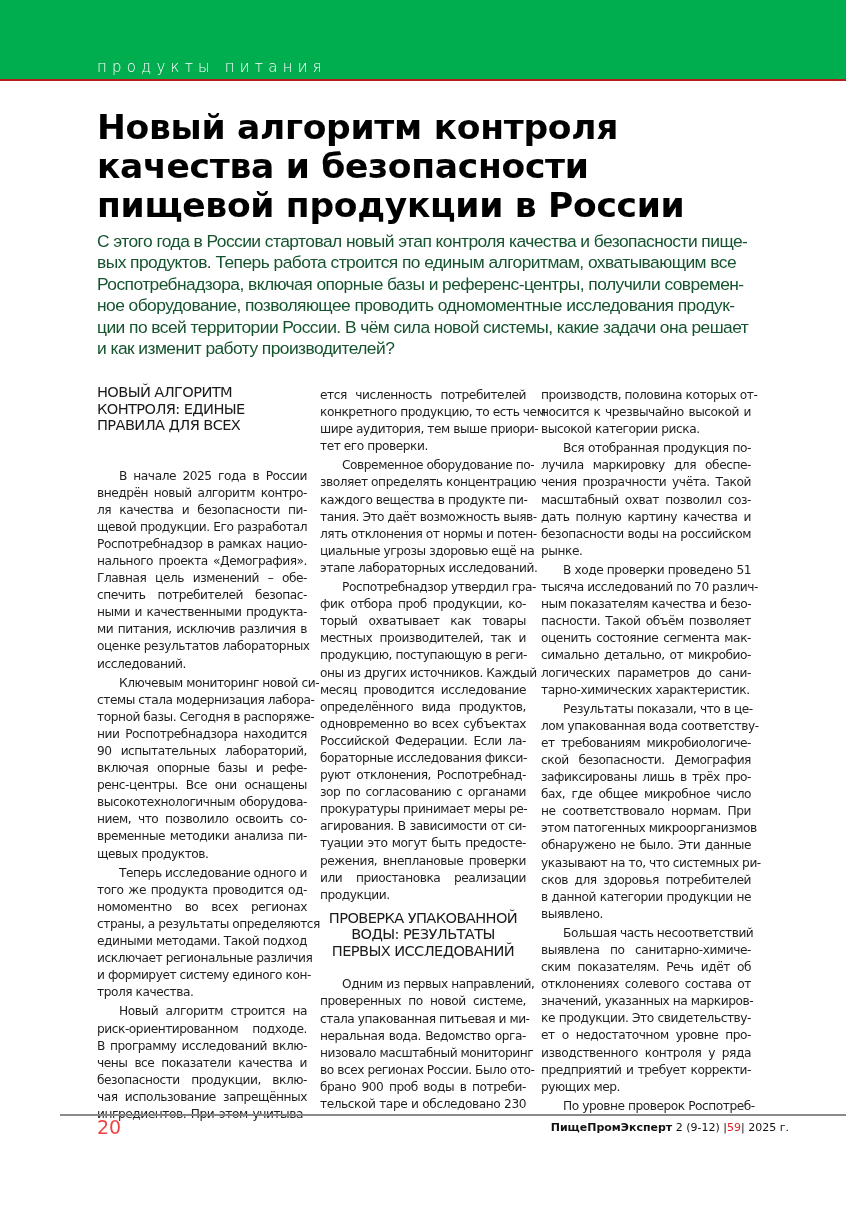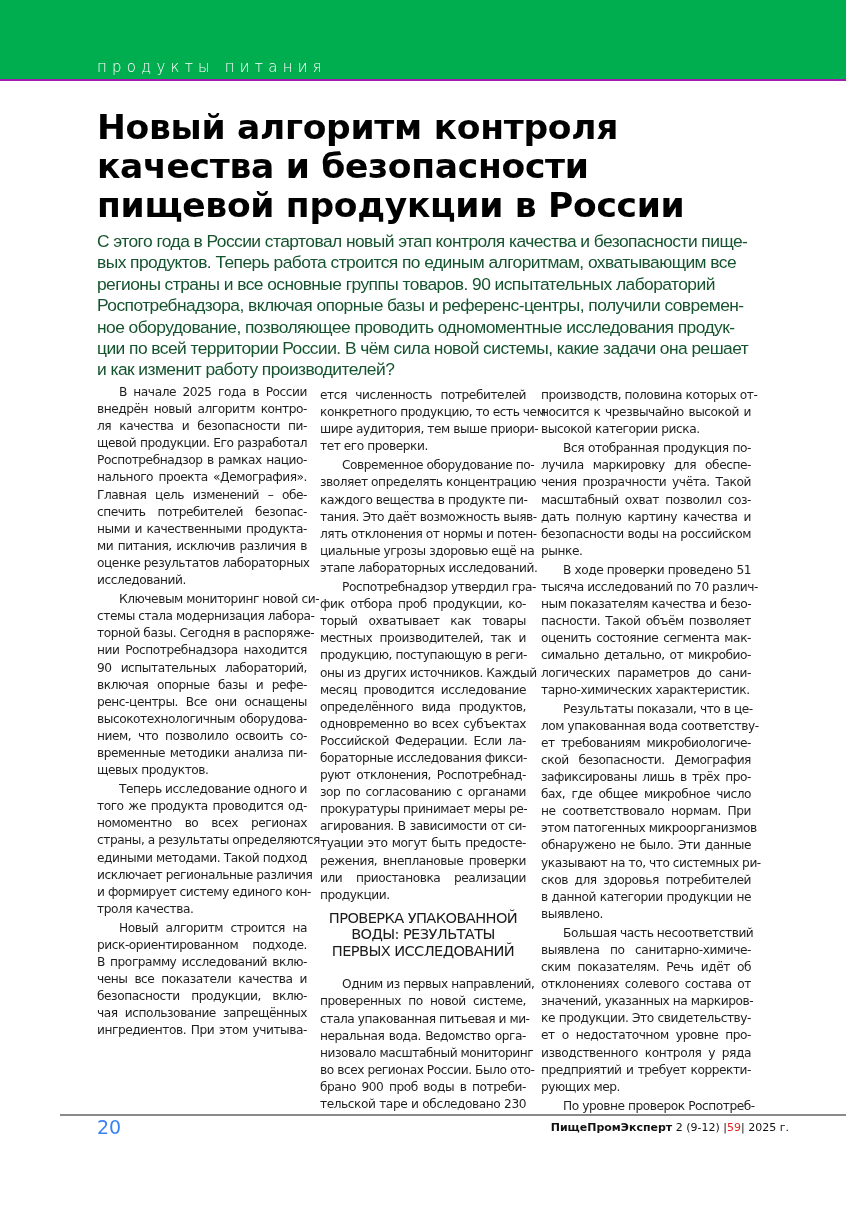--- a/index.html
+++ b/index.html
@@ -1,63 +1,67 @@
 <!DOCTYPE html>
 <html><head>
 <meta charset="utf-8">
 <style>
   html, body { margin: 0; padding: 0; background: #ffffff; }
   body { width: 846px; height: 1209px; position: relative; overflow: hidden; font-family: "DejaVu Sans", sans-serif; color: #1a1a1a; }
-  .header-band { position: absolute; left: 0; top: 0; width: 846px; height: 79px; background: #00ae4f; border-bottom: 2px solid #a21caf; }
+  .header-band { position: absolute; left: 0; top: 0; width: 846px; height: 79px; background: #00ae4f; border-bottom: 2px solid #b91c1c; }
   .section-label { position: absolute; left: 97px; top: 58px; color: #ffffff; font-family: "DejaVu Sans", sans-serif; font-size: 15px; letter-spacing: 5.2px; font-weight: 300; }
   .title { position: absolute; left: 97px; top: 108px; width: 680px; margin: 0; font-family: "DejaVu Sans", sans-serif; font-weight: bold; font-size: 34.5px; line-height: 39px; letter-spacing: -0.3px; color: #000000; }
   .title span { display: block; white-space: nowrap; }
   .lead { position: absolute; left: 97px; top: 231px; width: 650px; font-family: "Liberation Sans", sans-serif; font-size: 17.4px; line-height: 21.4px; letter-spacing: -0.55px; color: #14532d; }
   .lead span { display: block; white-space: nowrap; }
   .col { position: absolute; top: 384px; font-family: "DejaVu Sans", sans-serif; font-size: 12.2px; line-height: 17.1px; color: #1e1e1e; letter-spacing: -0.45px; }
   .col1 { left: 97px; width: 210px; }
   .col2 { left: 320px; width: 206px; top: 387px; }
   .col3 { left: 541px; width: 210px; top: 387px; }
   .line { display: block; white-space: nowrap; text-align-last: justify; text-align: justify; }
   .line.last { text-align-last: left; }
   .indent { padding-left: 22px; }
   .subhead { font-family: "DejaVu Sans", sans-serif; font-size: 14.6px; line-height: 16.5px; letter-spacing: -0.6px; font-weight: normal; margin: 0 0 34px 0; color: #1a1a1a; }
   .subhead span { display: block; white-space: nowrap; }
   .subhead2 { margin: 6px 0 17px 0; text-align: center; }
   .para-gap { height: 2px; }
   .footer-rule { position: absolute; left: 60px; top: 1114px; width: 786px; height: 2px; background: #8a8a8a; }
-  .page-number { position: absolute; left: 97px; top: 1116px; font-family: "DejaVu Sans", sans-serif; font-size: 19px; color: #3b82f6; }
+  .page-number { position: absolute; left: 97px; top: 1116px; font-family: "DejaVu Sans", sans-serif; font-size: 19px; color: #ef4444; }
   .footer-info { position: absolute; right: 57px; top: 1121px; font-family: "DejaVu Sans", sans-serif; font-size: 11px; color: #111; white-space: nowrap; }
   .footer-info .brand { font-weight: bold; }
   .footer-info .issue-total { color: #e01e1e; }
 </style>
 </head>
 <body>
 
 <div class="header-band">
   <div class="section-label">продукты питания</div>
 </div>
 
 <h1 class="title">
   <span>Новый алгоритм контроля</span>
   <span>качества и безопасности</span>
   <span>пищевой продукции в России</span>
 </h1>
 
 <div class="lead">
   <span>С этого года в России стартовал новый этап контроля качества и безопасности пище-</span>
   <span>вых продуктов. Теперь работа строится по единым алгоритмам, охватывающим все</span>
-  <span>регионы страны и все основные группы товаров. 90 испытательных лабораторий</span>
   <span>Роспотребнадзора, включая опорные базы и референс-центры, получили современ-</span>
   <span>ное оборудование, позволяющее проводить одномоментные исследования продук-</span>
   <span>ции по всей территории России. В чём сила новой системы, какие задачи она решает</span>
   <span>и как изменит работу производителей?</span>
 </div>
 
 <div class="col col1">
+  <h2 class="subhead">
+    <span>НОВЫЙ АЛГОРИТМ</span>
+    <span>КОНТРОЛЯ: ЕДИНЫЕ</span>
+    <span>ПРАВИЛА ДЛЯ ВСЕХ</span>
+  </h2>
   <div>
       <span class="line indent">В начале 2025 года в России</span>
       <span class="line">внедрён новый алгоритм контро-</span>
       <span class="line">ля качества и безопасности пи-</span>
       <span class="line">щевой продукции. Его разработал</span>
       <span class="line">Роспотребнадзор в рамках нацио-</span>
       <span class="line">нального проекта «Демография».</span>
       <span class="line">Главная цель изменений – обе-</span>
       <span class="line">спечить потребителей безопас-</span>
       <span class="line">ными и качественными продукта-</span>

